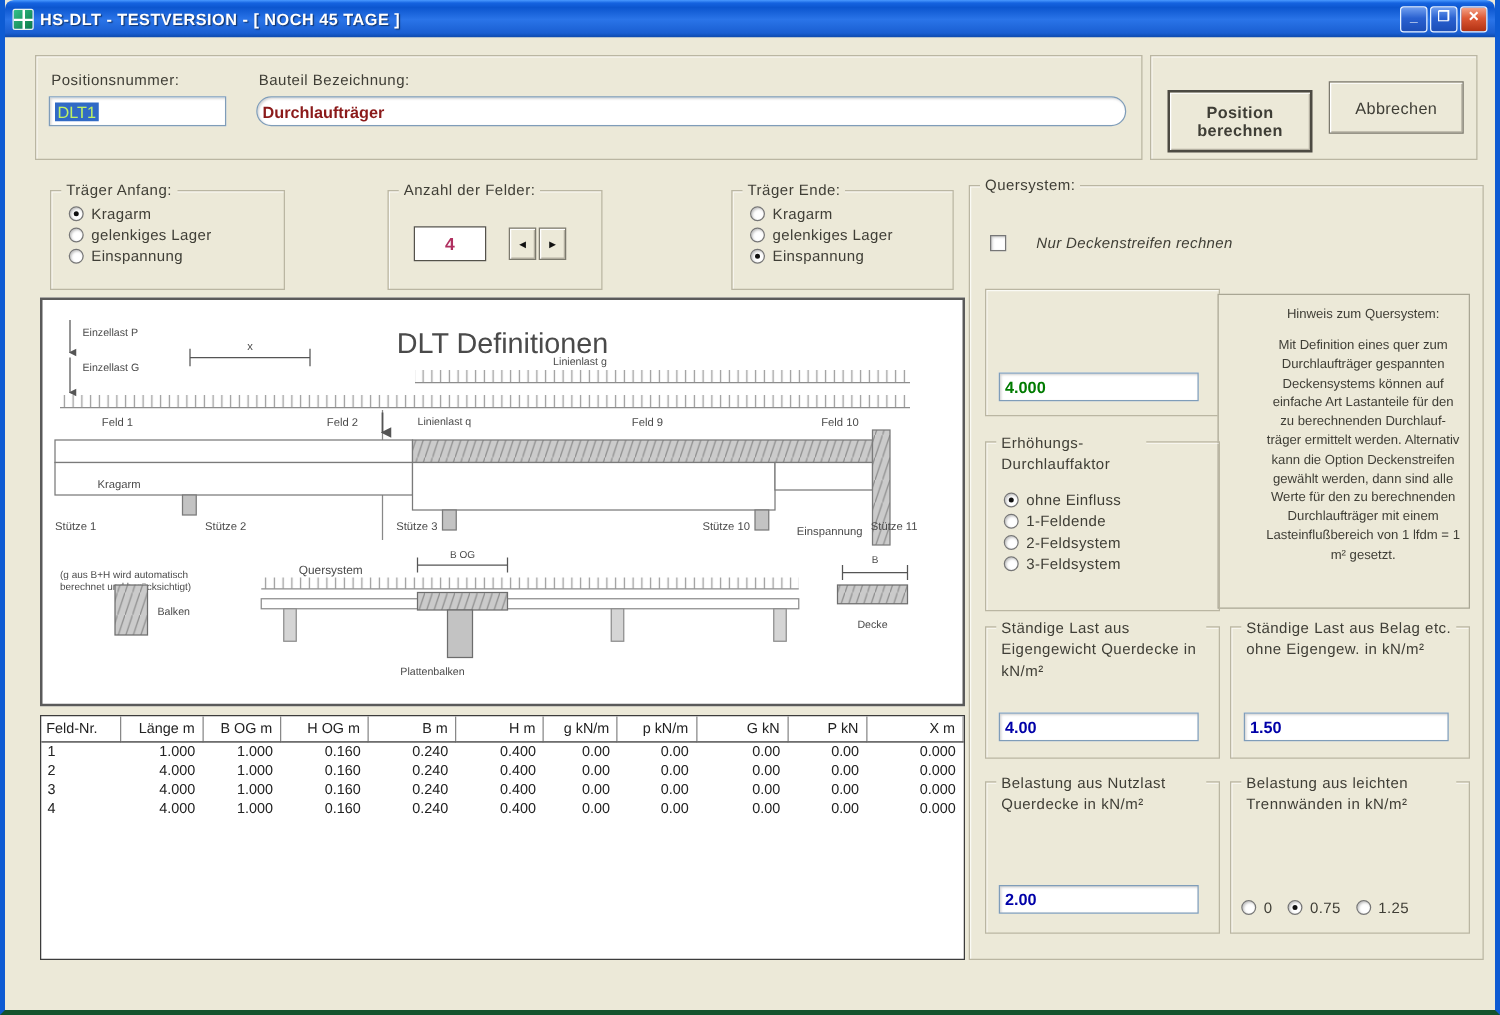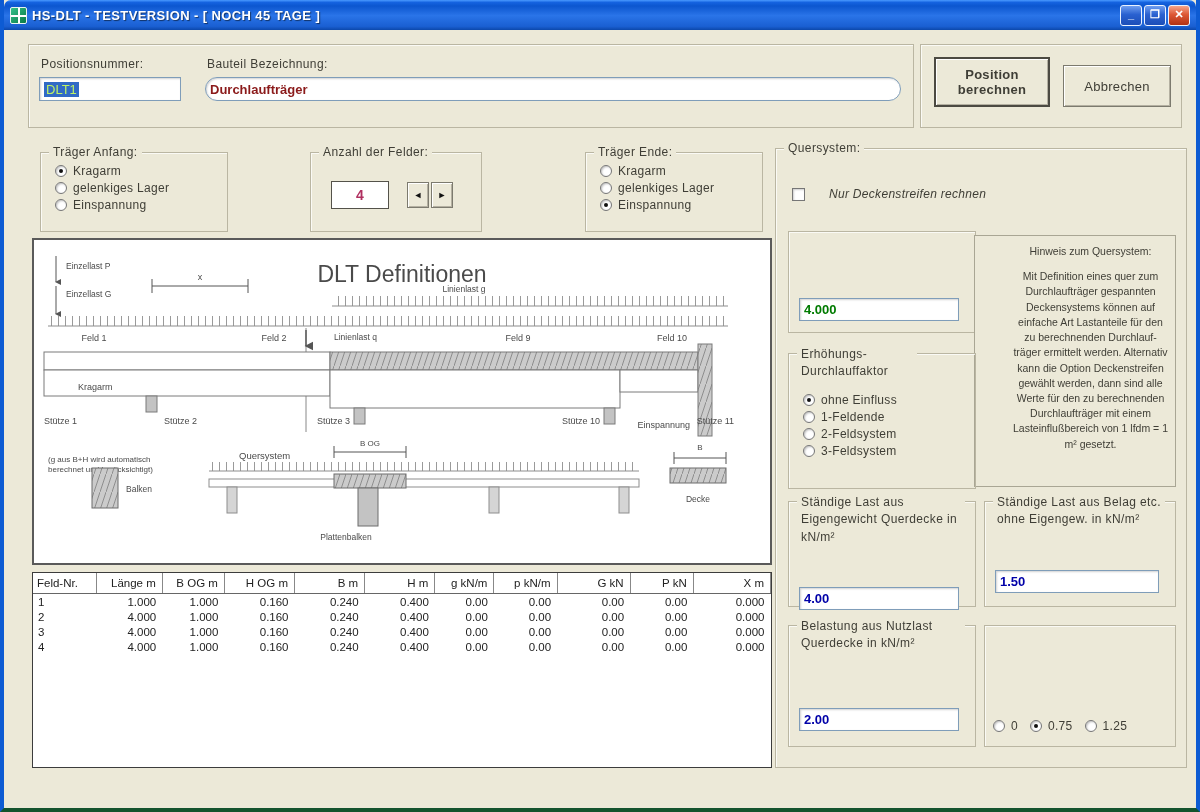--- a/index.html
+++ b/index.html
@@ -120,21 +120,21 @@
       <div class="tb" style="position:absolute; left:10px; top:32px; width:142px; height:24px;">
         <span class="sel-text">DLT1</span>
       </div>
       <label class="field-label" style="position:absolute; left:178px; top:12px;">Bauteil Bezeichnung:</label>
       <div class="tb" style="position:absolute; left:176px; top:32px; width:696px; height:24px;border-radius:12px;">
         <span class="v-red">Durchlaufträger</span>
       </div>
     </div>
 
     <div class="grp" style="left:916px; top:14px; width:262px; height:84px;">
-      <button class="btn default" style="position:absolute; left:13px; top:12px; width:116px; height:50px;">
+      <button class="btn default" style="position:absolute; left:13px; top:27px; width:116px; height:50px;">
         <span>Position</span><br>
         <span>berechnen</span>
       </button>
       <button class="btn" style="position:absolute; left:142px; top:20px; width:108px; height:42px;">
         <span>Abbrechen</span>
       </button>
     </div>
 
     <div class="grp" style="left:36px; top:122px; width:188px; height:80px;">
       <span class="grp-title">Träger Anfang:</span>
@@ -215,40 +215,41 @@
           </div>
           <div class="radio-row">
             <span class="radio"></span>
             <span class="rlabel">3-Feldsystem</span>
           </div>
         </div>
       </div>
 
       <div class="grp" style="left:12px; top:352px; width:188px; height:106px;">
         <span class="grp-title multi">Ständige Last aus Eigengewicht Querdecke in kN/m²</span>
-        <div class="tb" style="position:absolute; left:10px; top:85px; width:160px; height:23px;align-items:center;">
+        <div class="tb" style="position:absolute; left:10px; top:68px; width:160px; height:23px;align-items:center;">
           <span class="v-blue">4.00</span>
         </div>
       </div>
 
       <div class="grp" style="left:208px; top:352px; width:192px; height:106px;">
         <span class="grp-title multi">Ständige Last aus Belag etc. ohne Eigengew. in kN/m²</span>
         <div class="tb" style="position:absolute; left:10px; top:68px; width:164px; height:23px;">
           <span class="v-blue">1.50</span>
         </div>
       </div>
 
       <div class="grp" style="left:12px; top:476px; width:188px; height:122px;">
         <span class="grp-title multi">Belastung aus Nutzlast Querdecke in kN/m²</span>
         <div class="tb" style="position:absolute; left:10px; top:82px; width:160px; height:23px;">
           <span class="v-blue">2.00</span>
         </div>
       </div>
 
       <div class="grp" style="left:208px; top:476px; width:192px; height:122px;">
+        <span class="grp-title multi">Belastung aus leichten Trennwänden in kN/m²</span>
         <div style="position:absolute; left:8px; top:90px; display:flex; gap:12px;">
           <div class="radio-row">
             <span class="radio"></span>
             <span class="rlabel">0</span>
           </div>
           <div class="radio-row">
             <span class="radio on"></span>
             <span class="rlabel">0.75</span>
           </div>
           <div class="radio-row">

